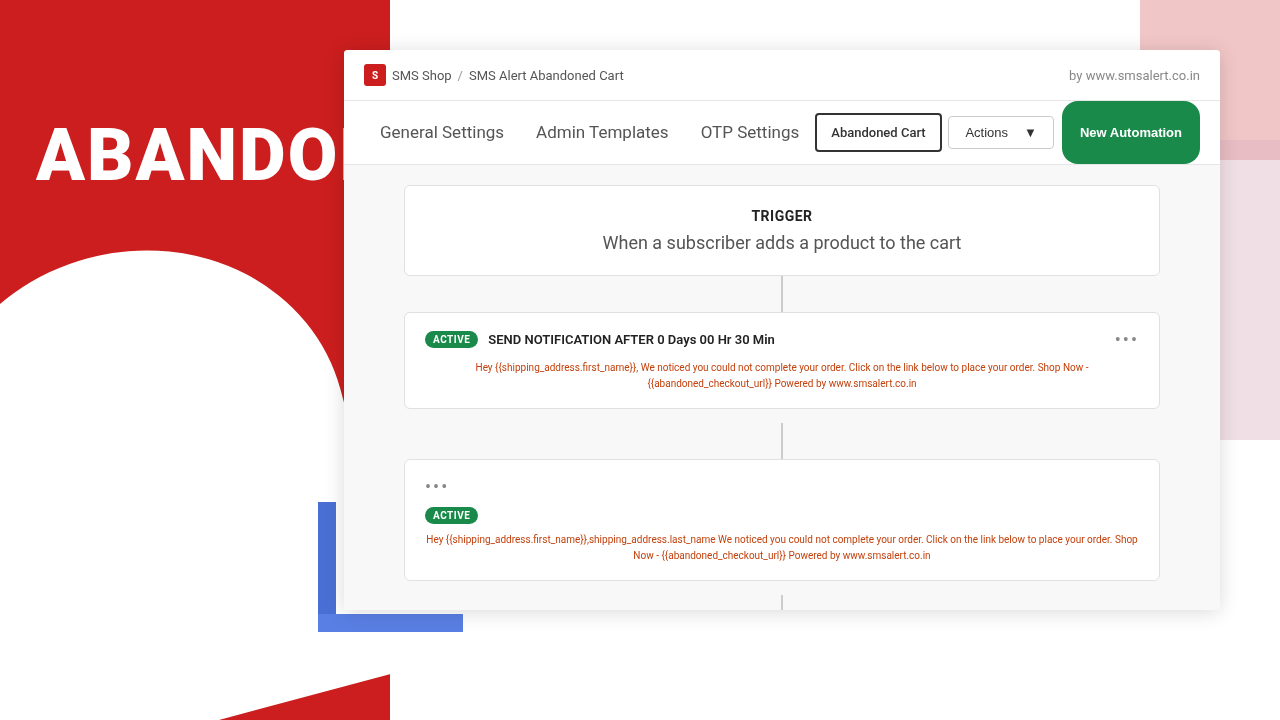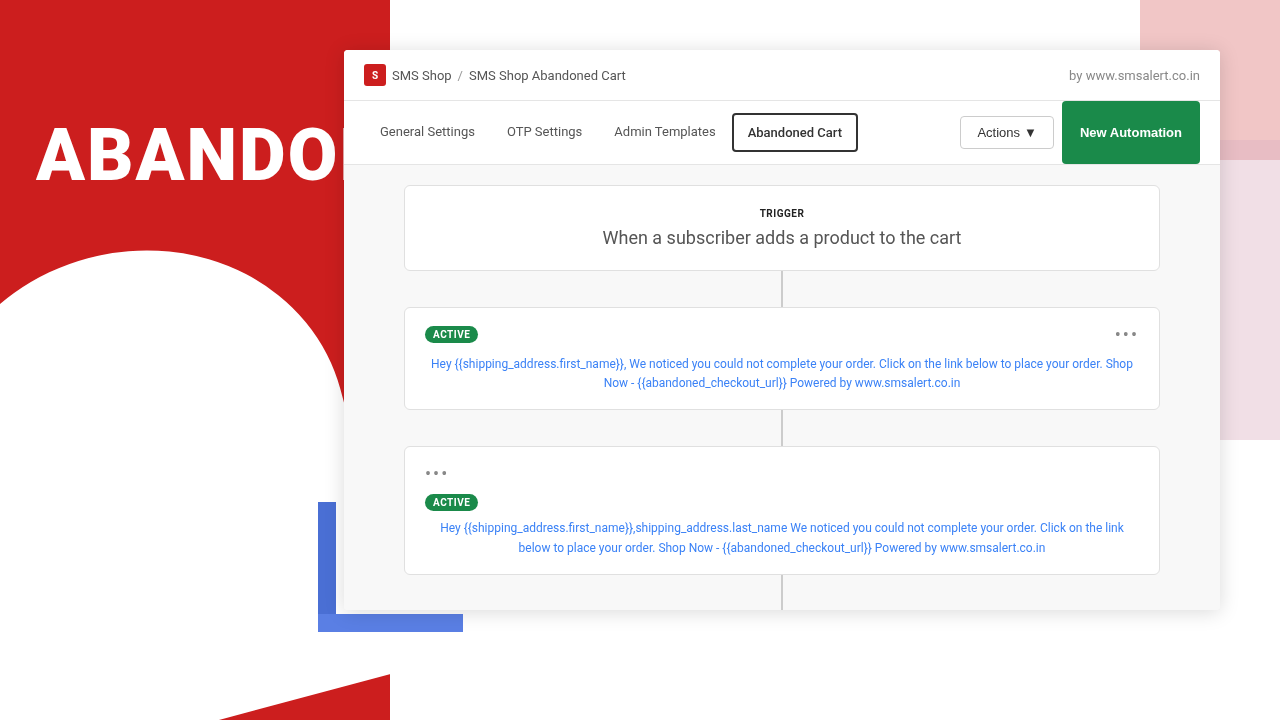--- a/index.html
+++ b/index.html
@@ -133,55 +133,55 @@
     .nav-tabs {
       display: flex;
       align-items: center;
       padding: 0 20px;
       border-bottom: 1px solid #e5e5e5;
       background: #fff;
       gap: 0;
     }
     .nav-tab {
       padding: 14px 16px;
-      font-size: 13px;
+      font-size: 17px;
       color: #555;
       cursor: pointer;
       border-bottom: 2px solid transparent;
       white-space: nowrap;
     }
     .nav-tab-active-box {
       border: 2px solid #333;
       border-radius: 4px;
       padding: 10px 14px;
       color: #333;
       font-size: 13px;
       font-weight: 500;
     }
 
     .nav-spacer { flex: 1; }
     .btn-actions {
       display: flex;
       align-items: center;
-      gap: 4px;
+      gap: 16px;
       padding: 8px 16px;
       border: 1px solid #ccc;
       border-radius: 4px;
       background: white;
       font-size: 13px;
       cursor: pointer;
       color: #333;
       margin-right: 8px;
     }
     .btn-new-automation {
       padding: 24px 18px;
       background: #1a8a4a;
       color: white;
       border: none;
-      border-radius: 4px;
+      border-radius: 16px;
       font-size: 13px;
       font-weight: 600;
       cursor: pointer;
     }
 
     
     .content {
       padding: 20px 60px;
       overflow-y: auto;
       height: calc(100% - 115px);
@@ -191,21 +191,21 @@
     
     .trigger-box {
       background: white;
       border: 1px solid #e0e0e0;
       border-radius: 6px;
       padding: 22px 20px;
       text-align: center;
       margin-bottom: 0;
     }
     .trigger-label {
-      font-size: 10px;
+      font-size: 14px;
       font-weight: 700;
       color: #222;
       margin-bottom: 8px;
       letter-spacing: 0.5px;
     }
     .trigger-desc {
       font-size: 18px;
       color: #555;
     }
 
@@ -216,21 +216,21 @@
       background: #ccc;
       margin: 0 auto;
     }
 
     
     .notification-card {
       background: white;
       border: 1px solid #e0e0e0;
       border-radius: 6px;
       padding: 16px 20px;
-      margin-bottom: 0;
+      margin-bottom: 14px;
     }
     .card-header {
       display: flex;
       align-items: center;
       justify-content: space-between;
       margin-bottom: 10px;
     }
     .card-title-row {
       display: flex;
       align-items: center;
@@ -253,22 +253,22 @@
     .card-menu {
       display: flex;
       align-items: center;
       gap: 2px;
       cursor: pointer;
       color: #888;
       font-size: 18px;
       letter-spacing: 2px;
     }
     .card-body {
-      font-size: 12px;
-      color: #3b82f6;
+      font-size: 10px;
+      color: #c2410c;
       line-height: 1.6;
       text-align: center;
     }
   </style>
 </head>
 <body>
 
 <div class="bg-wrapper">
   <div class="bg-red"></div>
   <div class="bg-text-overlay">
@@ -281,34 +281,34 @@
   <div class="bg-blue-bar"></div>
 </div>
 
 <div class="panel">
 
   <div class="panel-header">
     <div class="breadcrumb">
       <div class="logo-icon">S</div>
       <span>SMS Shop</span>
       <span class="breadcrumb-separator">/</span>
-      <span>SMS Shop Abandoned Cart</span>
+      <span>SMS Alert Abandoned Cart</span>
     </div>
     <div class="powered-by">by www.smsalert.co.in</div>
   </div>
 
   <div class="nav-tabs">
     <div class="nav-tab">
       <span>General Settings</span>
     </div>
     <div class="nav-tab">
+      <span>Admin Templates</span>
+    </div>
+    <div class="nav-tab">
       <span>OTP Settings</span>
-    </div>
-    <div class="nav-tab">
-      <span>Admin Templates</span>
     </div>
     <div class="nav-tab-active-box">
       <span>Abandoned Cart</span>
     </div>
     <div class="nav-spacer"></div>
     <button class="btn-actions">
       <span>Actions</span>
       <span>▼</span>
     </button>
     <button class="btn-new-automation">
@@ -322,20 +322,21 @@
       <div class="trigger-label">TRIGGER</div>
       <div class="trigger-desc">When a subscriber adds a product to the cart</div>
     </div>
 
     <div class="connector"></div>
 
     <div class="notification-card">
       <div class="card-header">
         <div class="card-title-row">
           <span class="badge-active">ACTIVE</span>
+          <span class="card-title">SEND NOTIFICATION AFTER 0 Days 00 Hr 30 Min</span>
         </div>
         <div class="card-menu">•••</div>
       </div>
       <div class="card-body">Hey {{shipping_address.first_name}}, We noticed you could not complete your order. Click on the link below to place your order. Shop Now - {{abandoned_checkout_url}} Powered by www.smsalert.co.in</div>
     </div>
 
     <div class="connector"></div>
 
     <div class="notification-card">
       <div class="card-header">

